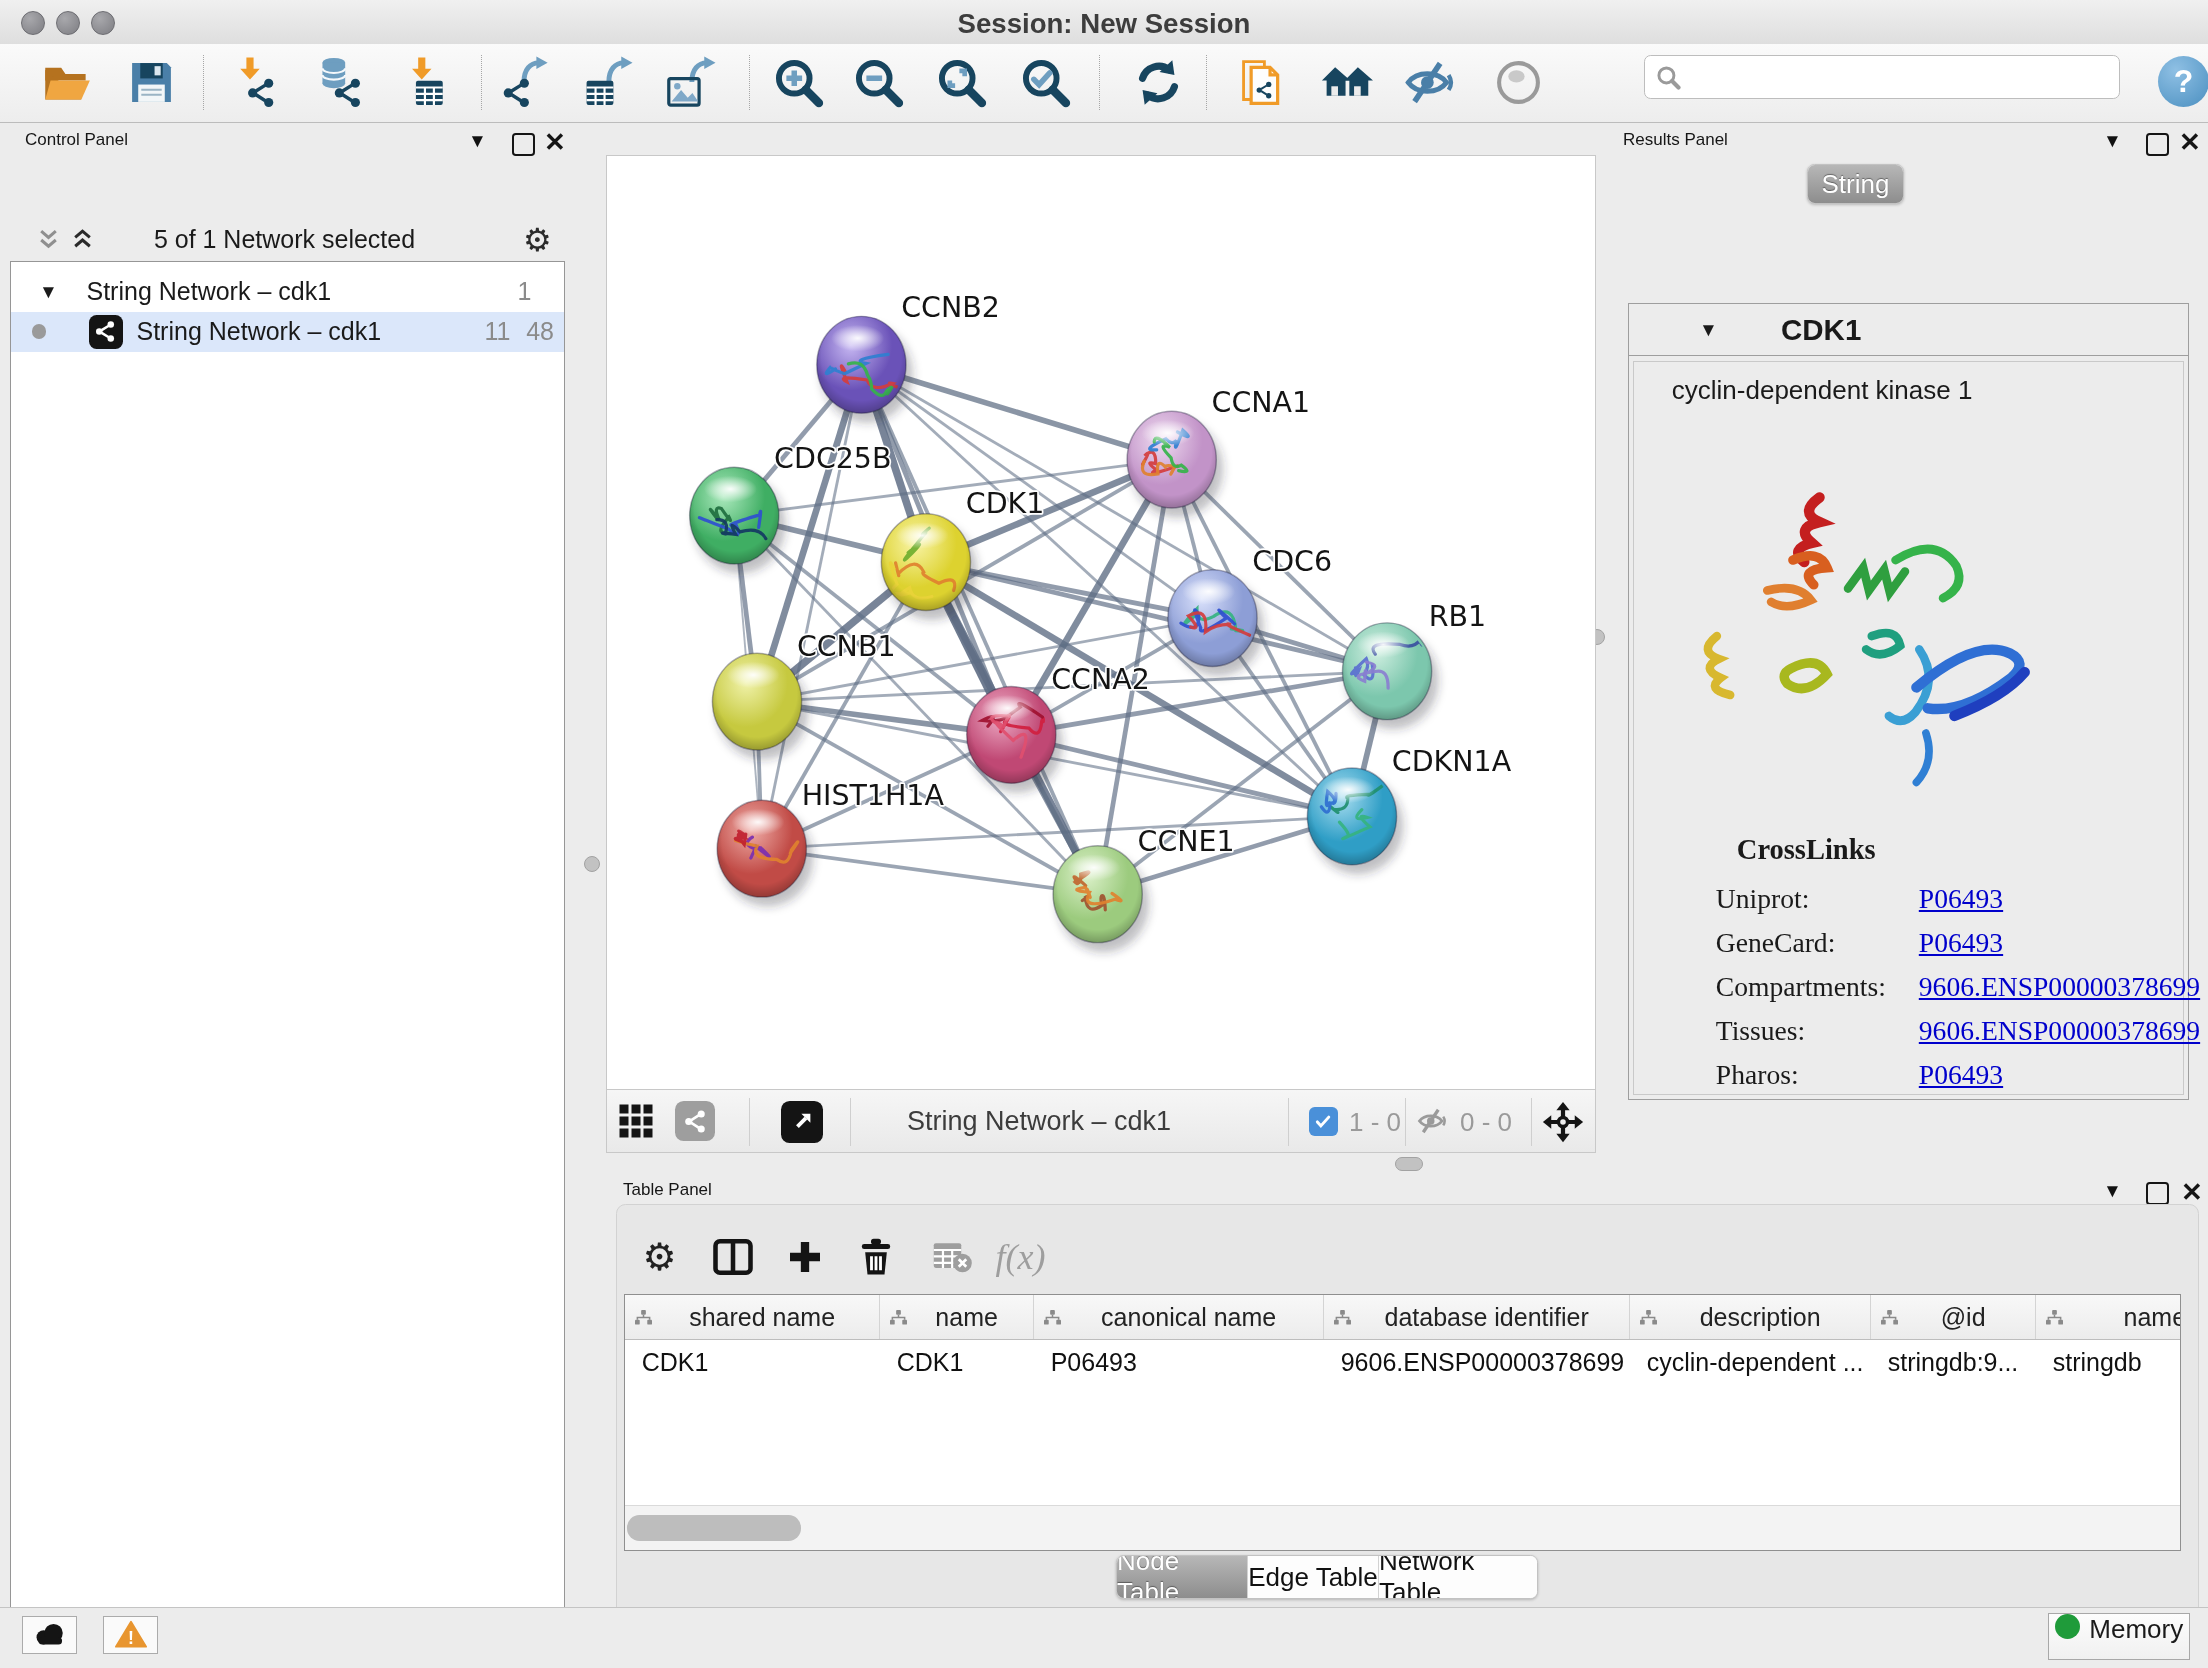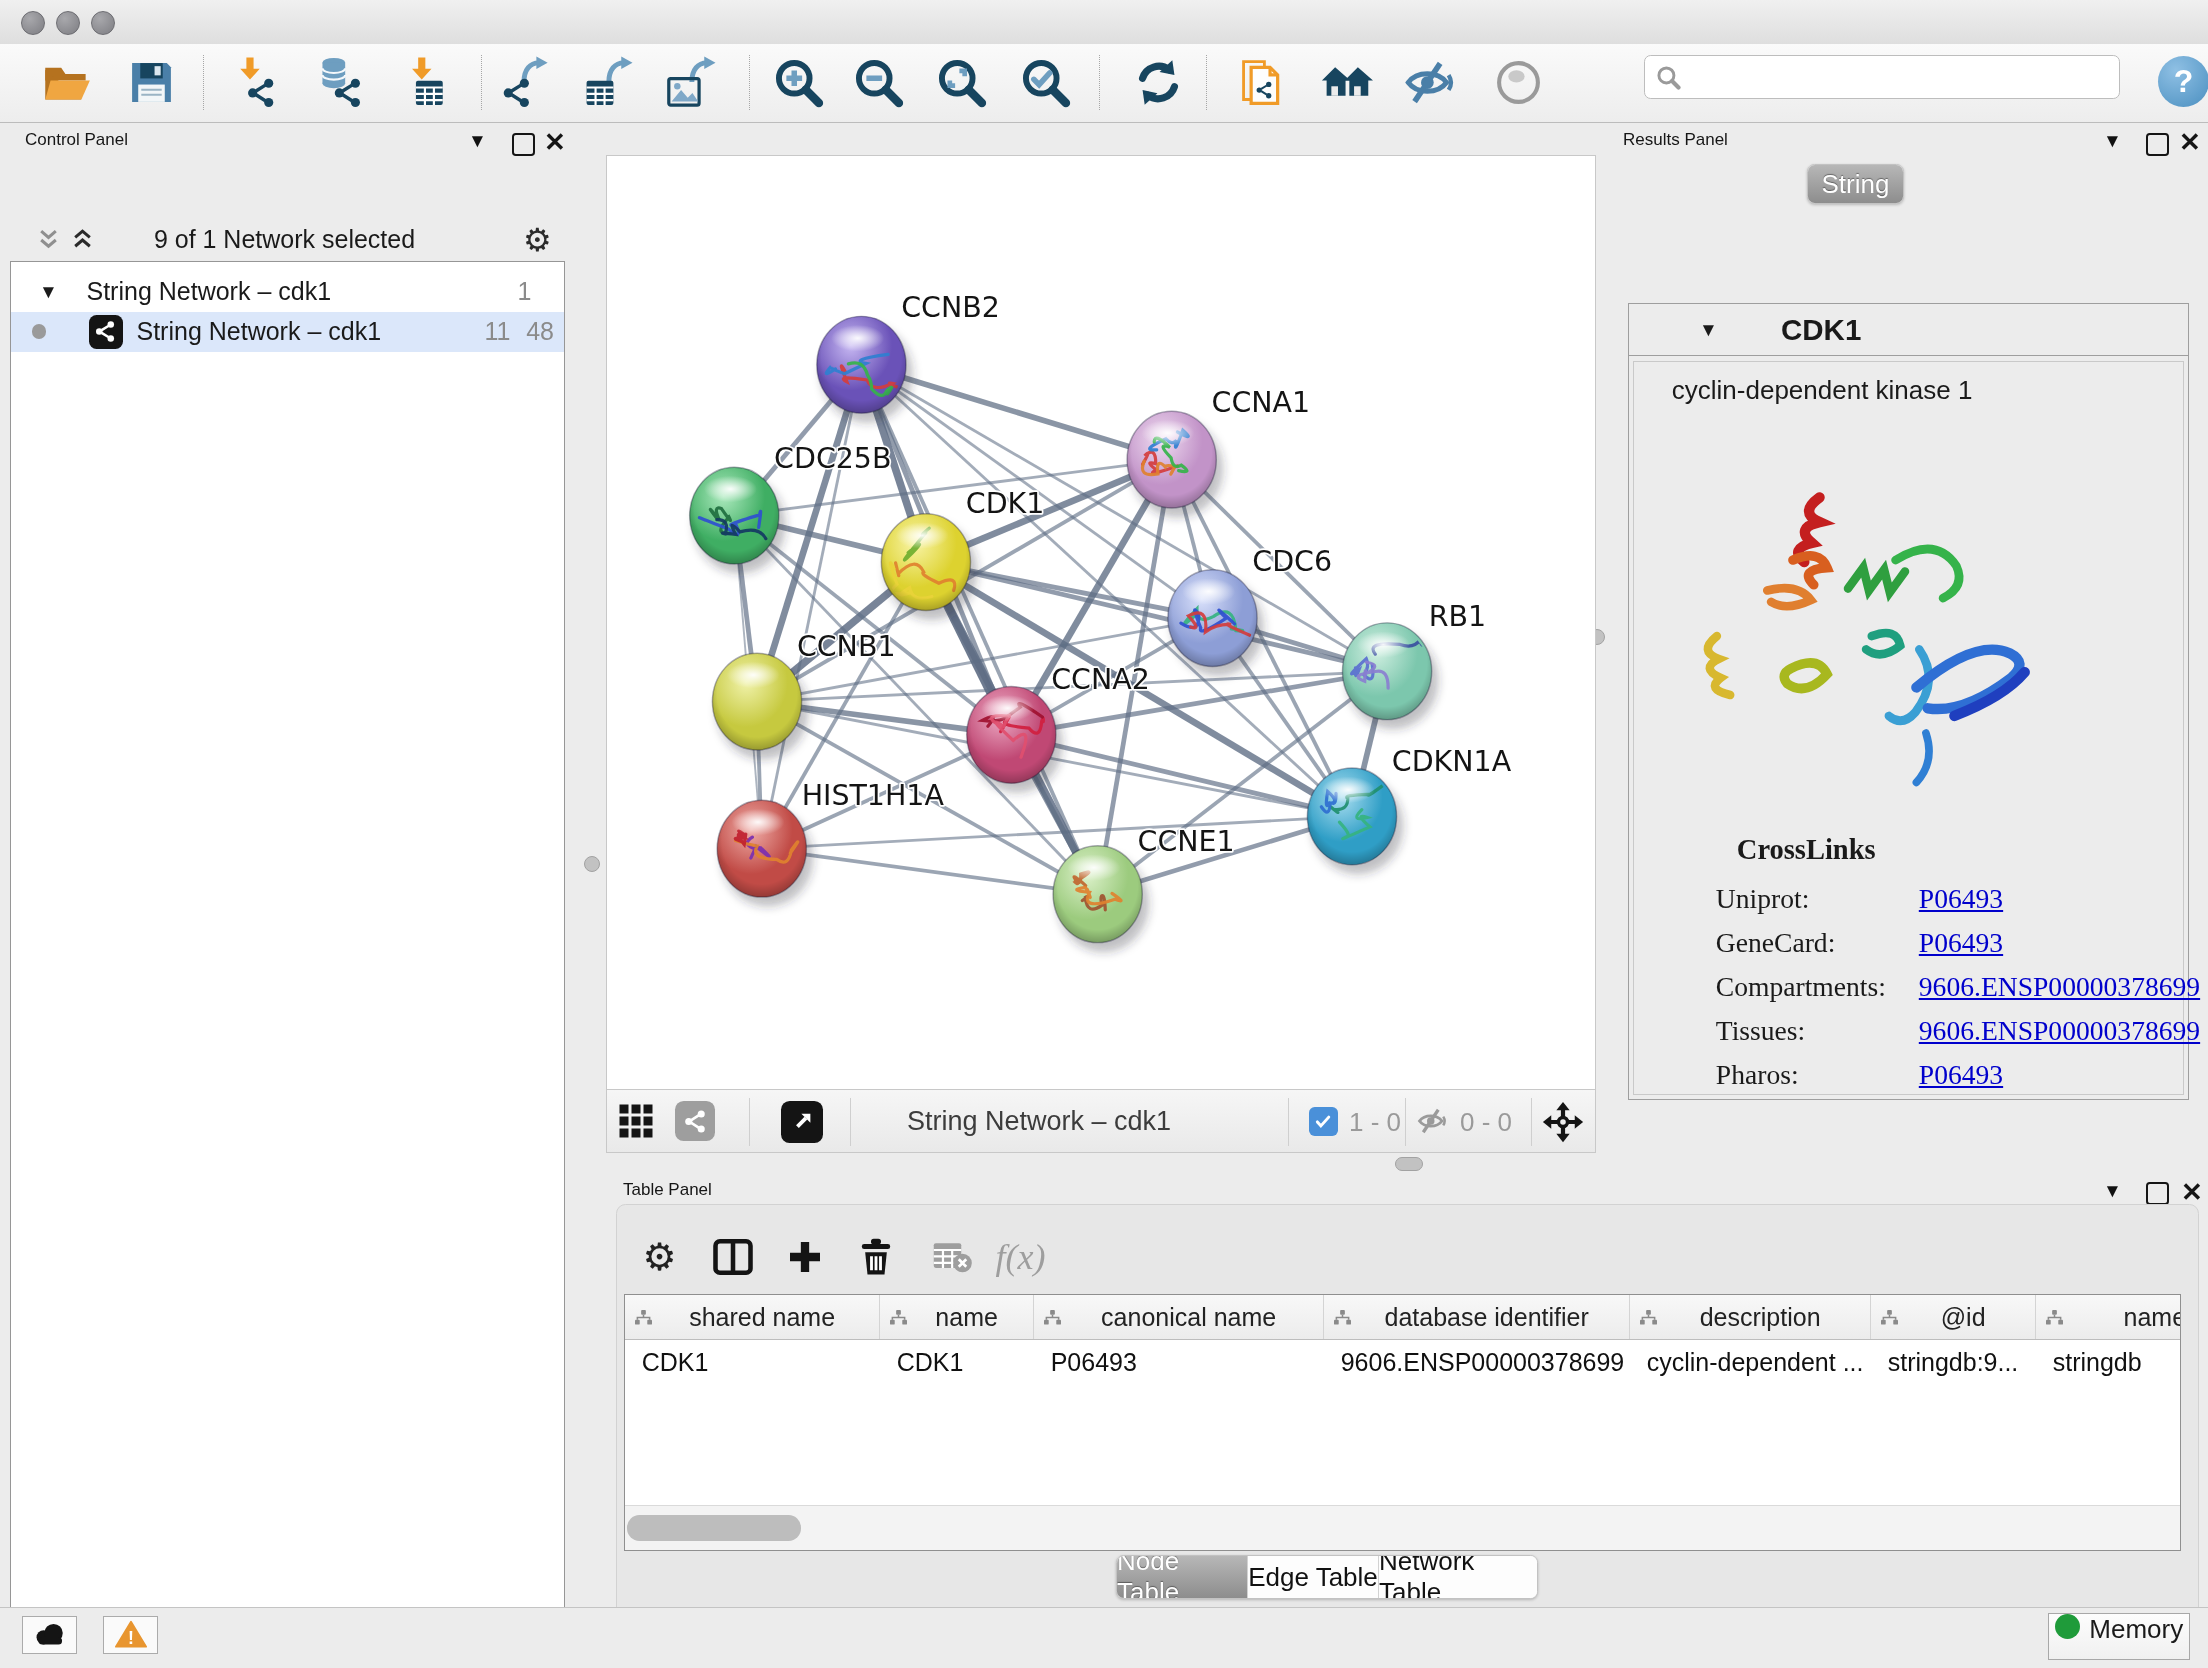--- a/index.html
+++ b/index.html
@@ -133,20 +133,21 @@
     </symbol>
   </defs>
 </svg>
 
 <div class="screen">
 
   <div class="titlebar">
     <div class="tl" style="left:21px"></div>
     <div class="tl" style="left:56px"></div>
     <div class="tl" style="left:91px"></div>
+    <div class="win-title">Session: New Session</div>
   </div>
 
   <div class="toolbar">
     <div class="tb-ic" style="left:40px">
       <svg width="51" height="51" viewBox="0 0 48 48">
         <path d="M4,10 h15 l4,6 h19 v6 h-38 z" fill="#b5721f"></path>
         <path d="M4,12 v28 h34 z" fill="#b5721f"></path>
         <path d="M9,22 h37 l-8,18 h-34 z" fill="#f0a641"></path>
       </svg>
     </div>
@@ -294,21 +295,21 @@
       <div class="pctl" style="left:36px;top:9.5px">
         <svg width="25" height="25" viewBox="0 0 24 24" color="#8f8f8f">
             <use href="#i-chevd" width="24" height="24"></use>
           </svg>
       </div>
       <div class="pctl" style="left:70px;top:9.5px">
         <svg width="25" height="25" viewBox="0 0 24 24" color="#2a2a2a">
             <use href="#i-chevu" width="24" height="24"></use>
           </svg>
       </div>
-      <span class="abs" style="left:114px;right:114px;top:7.6px;text-align:center;font-size:25px">9 of 1 Network selected</span>
+      <span class="abs" style="left:114px;right:114px;top:7.6px;text-align:center;font-size:25px">5 of 1 Network selected</span>
       <span class="abs" style="left:523px;top:3.8px;font-size:32px;color:#2b2b2b">⚙</span>
     </div>
 
     <div class="listbox">
       <div class="treerow" style="margin-top:9.5px">
         <span style="position:absolute;left:28.5px;font-size:19px;color:#1a1a1a">▼</span>
         <span style="position:absolute;left:76px">String Network – cdk1</span>
         <span class="cnt" style="position:absolute;right:32px">1</span>
       </div>
       <div class="treerow rowsel">

